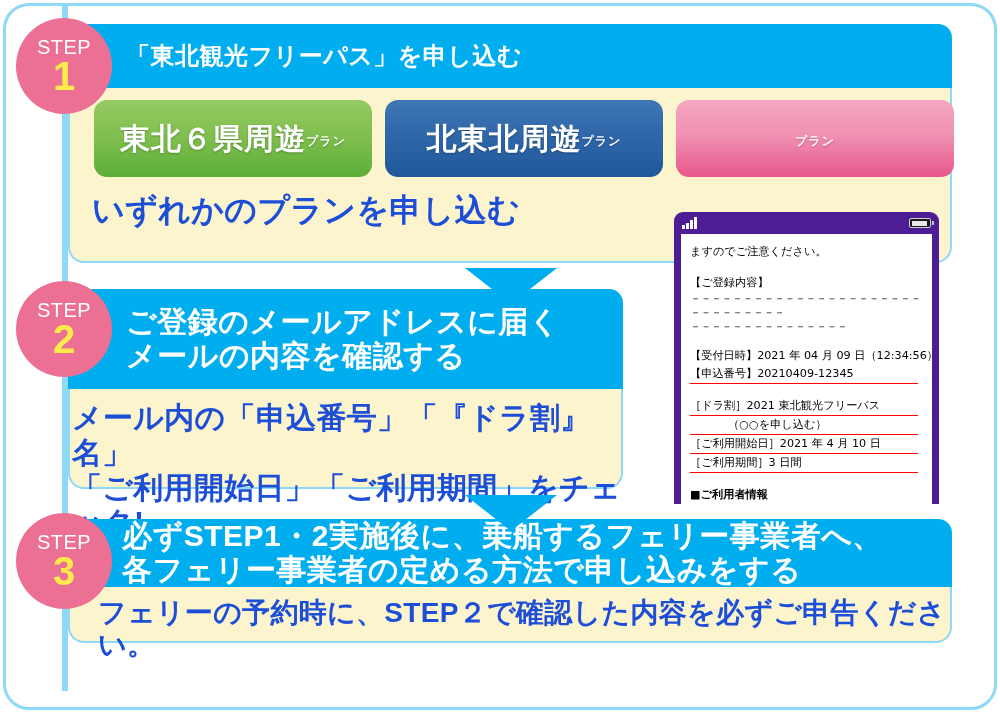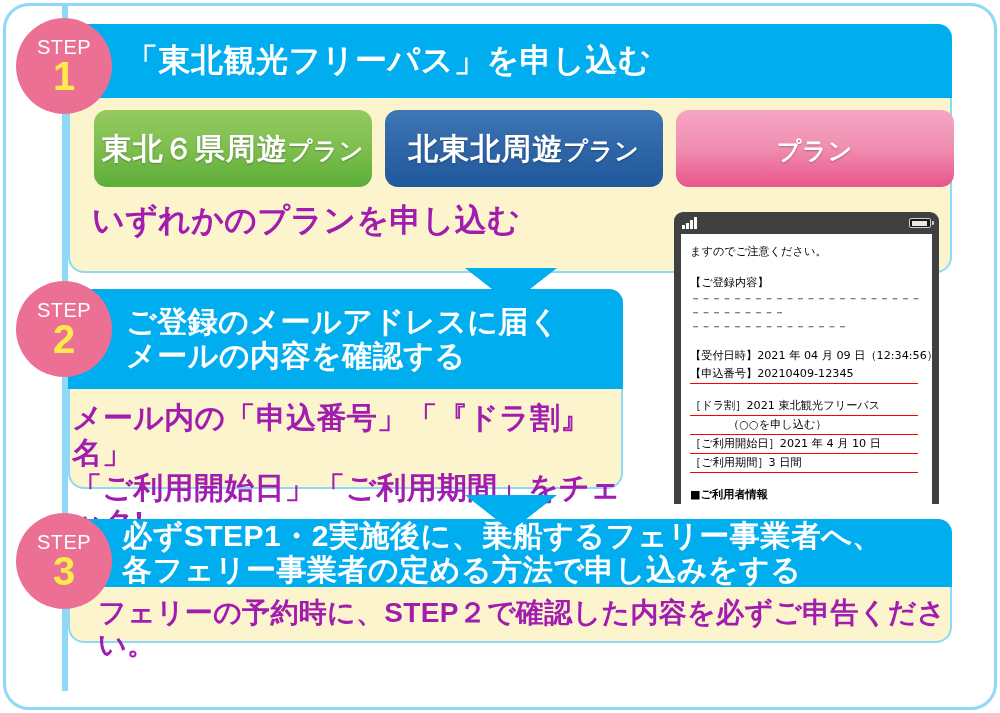--- a/index.html
+++ b/index.html
@@ -50,21 +50,21 @@
 
   .step-body {
     background: #fbf4cd;
     border: 2px solid #8ed8f8;
     border-top: none;
     border-radius: 0 0 16px 16px;
     position: relative;
   }
 
   .body-text {
-    color: #a21caf;
+    color: #1d4ed8;
     font-weight: bold;
     line-height: 1.16;
     letter-spacing: .3px;
   }
 
   
   .step-badge {
     position: absolute;
     width: 96px;
     height: 96px;
@@ -104,21 +104,21 @@
     height: 77px;
     border-radius: 13px;
     display: flex;
     flex-direction: row;
     align-items: center;
     justify-content: center;
     color: #ffffff;
     text-shadow: 0 1px 2px rgba(0,0,0,.28);
   }
   .plan-title { font-size: 30px; font-weight: bold; letter-spacing: 1px; line-height: 1; }
-  .plan-sub { font-size: 24px; font-weight: bold; letter-spacing: 1px; margin-top: 4px; line-height: 1; }
+  .plan-sub { font-size: 12px; font-weight: bold; letter-spacing: 1px; margin-top: 4px; line-height: 1; }
 
   .plan-green { background: linear-gradient(to bottom, #94ca62 0%, #7fbf4e 48%, #5cae39 100%); }
   .plan-blue  { background: linear-gradient(to bottom, #3f76b5 0%, #2f66a8 48%, #1f589b 100%); }
   .plan-pink  { background: linear-gradient(to bottom, #f5a6c2 0%, #f08fb2 48%, #e8558b 100%); }
 
   
   .down-arrow {
     position: absolute;
     width: 0; height: 0;
     border-left: 46px solid transparent;
@@ -127,21 +127,21 @@
     z-index: 4;
   }
 
   
   #phone {
     position: absolute;
     left: 668px;
     top: 206px;
     width: 265px;
     height: 292px;
-    background: #404040;
+    background: #4c1d95;
     border-radius: 9px 9px 0 0;
     z-index: 8;
     overflow: hidden;
   }
   #phone-statusbar {
     height: 22px;
     display: flex;
     align-items: center;
     justify-content: space-between;
     padding: 0 8px;
@@ -191,21 +191,21 @@
 </style>
 </head>
 <body>
 
 <div id="outer-card">
 
   <div id="left-spine"></div>
 
   <div class="step-block" style="top:18px; width:884px;">
 
-    <div class="step-header" style="height:74px; font-size:32px;">
+    <div class="step-header" style="height:64px; font-size:24px;">
       <span class="step-header-text">「東北観光フリーパス」を申し込む</span>
     </div>
 
     <div class="step-body" style="height:175px;">
 
       <div id="plan-row">
         <div class="plan-btn plan-green">
           <span class="plan-title">東北６県周遊</span>
           <span class="plan-sub">プラン</span>
         </div>

